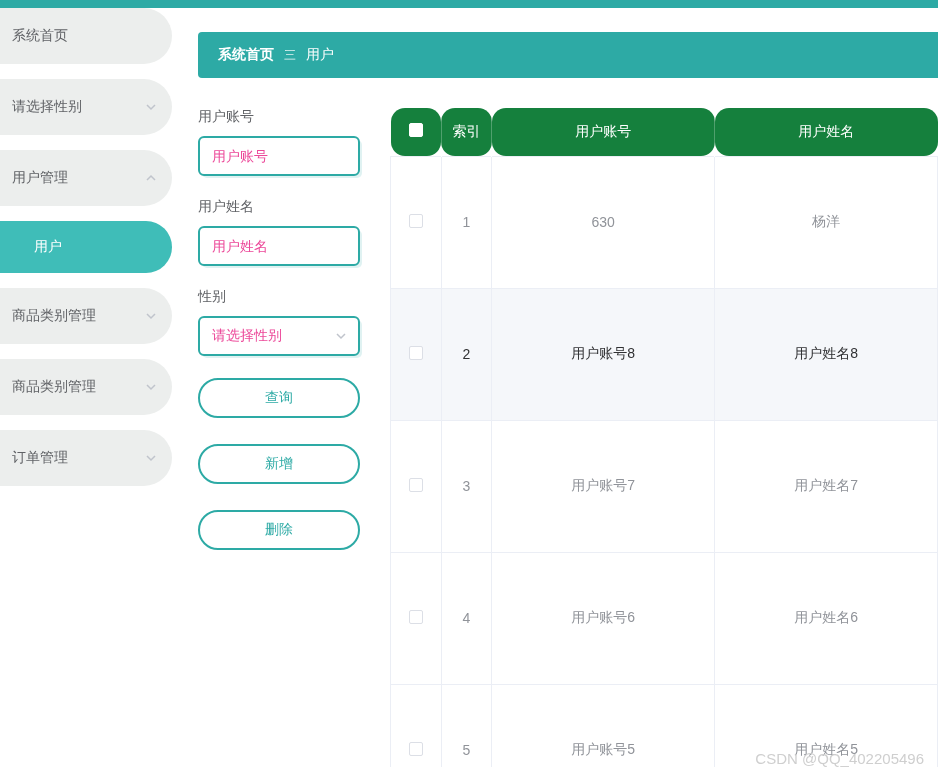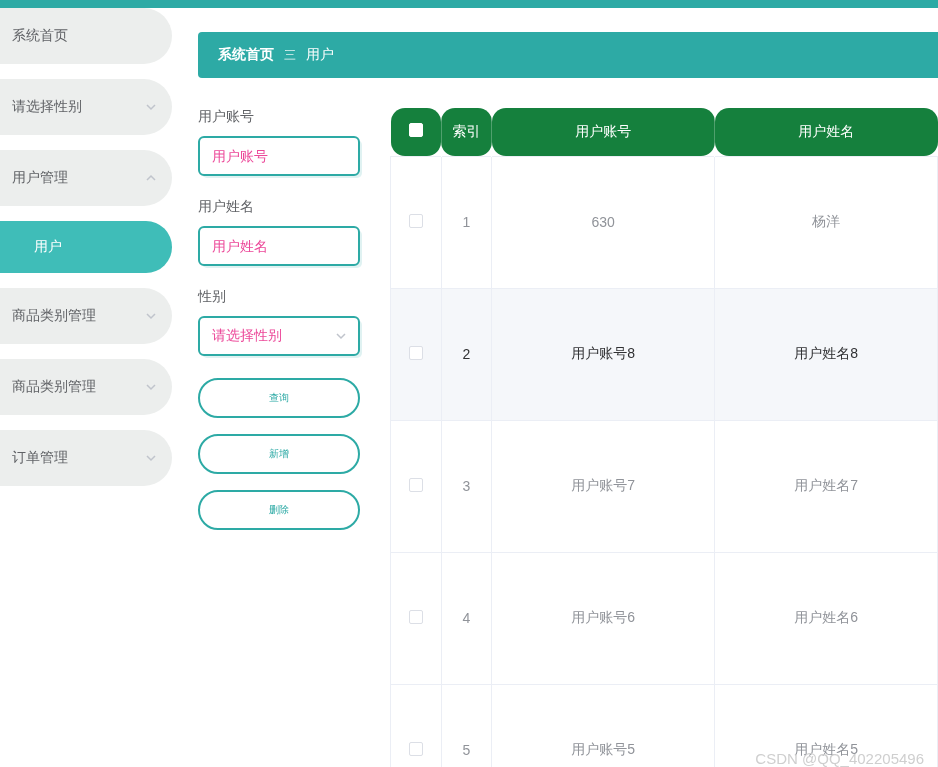--- a/index.html
+++ b/index.html
@@ -25,21 +25,21 @@
     .content { display: flex; gap: 30px; margin-top: 30px; }
     
     .filters { width: 162px; display: flex; flex-direction: column; }
     .field-label { color: #606266; font-size: 14px; margin-bottom: 10px; }
     .input-wrap { position: relative; margin-bottom: 22px; }
     .text-input, .select-input { width: 100%; height: 40px; border: 2px solid #2daaa5; border-radius: 6px; padding: 0 12px; font-size: 14px; color: #606266; outline: none; background: #fff; box-shadow: 3px 3px 0 -1px rgba(45,170,165,0.15); }
     .text-input::placeholder, .select-ph { color: #ec4899; }
     .select-input { display: flex; align-items: center; justify-content: space-between; cursor: pointer; }
     .select-caret { color: #c0c4cc; }
     
-    .btn { width: 100%; height: 40px; border: 2px solid #2daaa5; background: #fff; color: #2daaa5; border-radius: 22px; font-size: 10px; cursor: pointer; margin-bottom: 16px; }
+    .btn { width: 100%; height: 40px; border: 2px solid #2daaa5; background: #fff; color: #2daaa5; border-radius: 22px; font-size: 14px; cursor: pointer; margin-bottom: 26px; }
     
     .table-wrap { flex: 1; overflow: hidden; }
     table { width: 100%; border-collapse: collapse; }
     thead th { background: #15803d; color: #fff; font-weight: 500; height: 48px; border-right: 1px solid rgba(255,255,255,0.25); font-size: 14px; border-radius: 14px; }
     thead th:last-child { border-right: none; }
     tbody td { text-align: center; border: 1px solid #ebeef5; color: #909399; font-size: 14px; }
     tbody tr { height: 132px; }
     tbody tr.active { background: #f5f7fa; }
     tbody tr.active td { color: #303133; }
     .col-check { width: 50px; }

